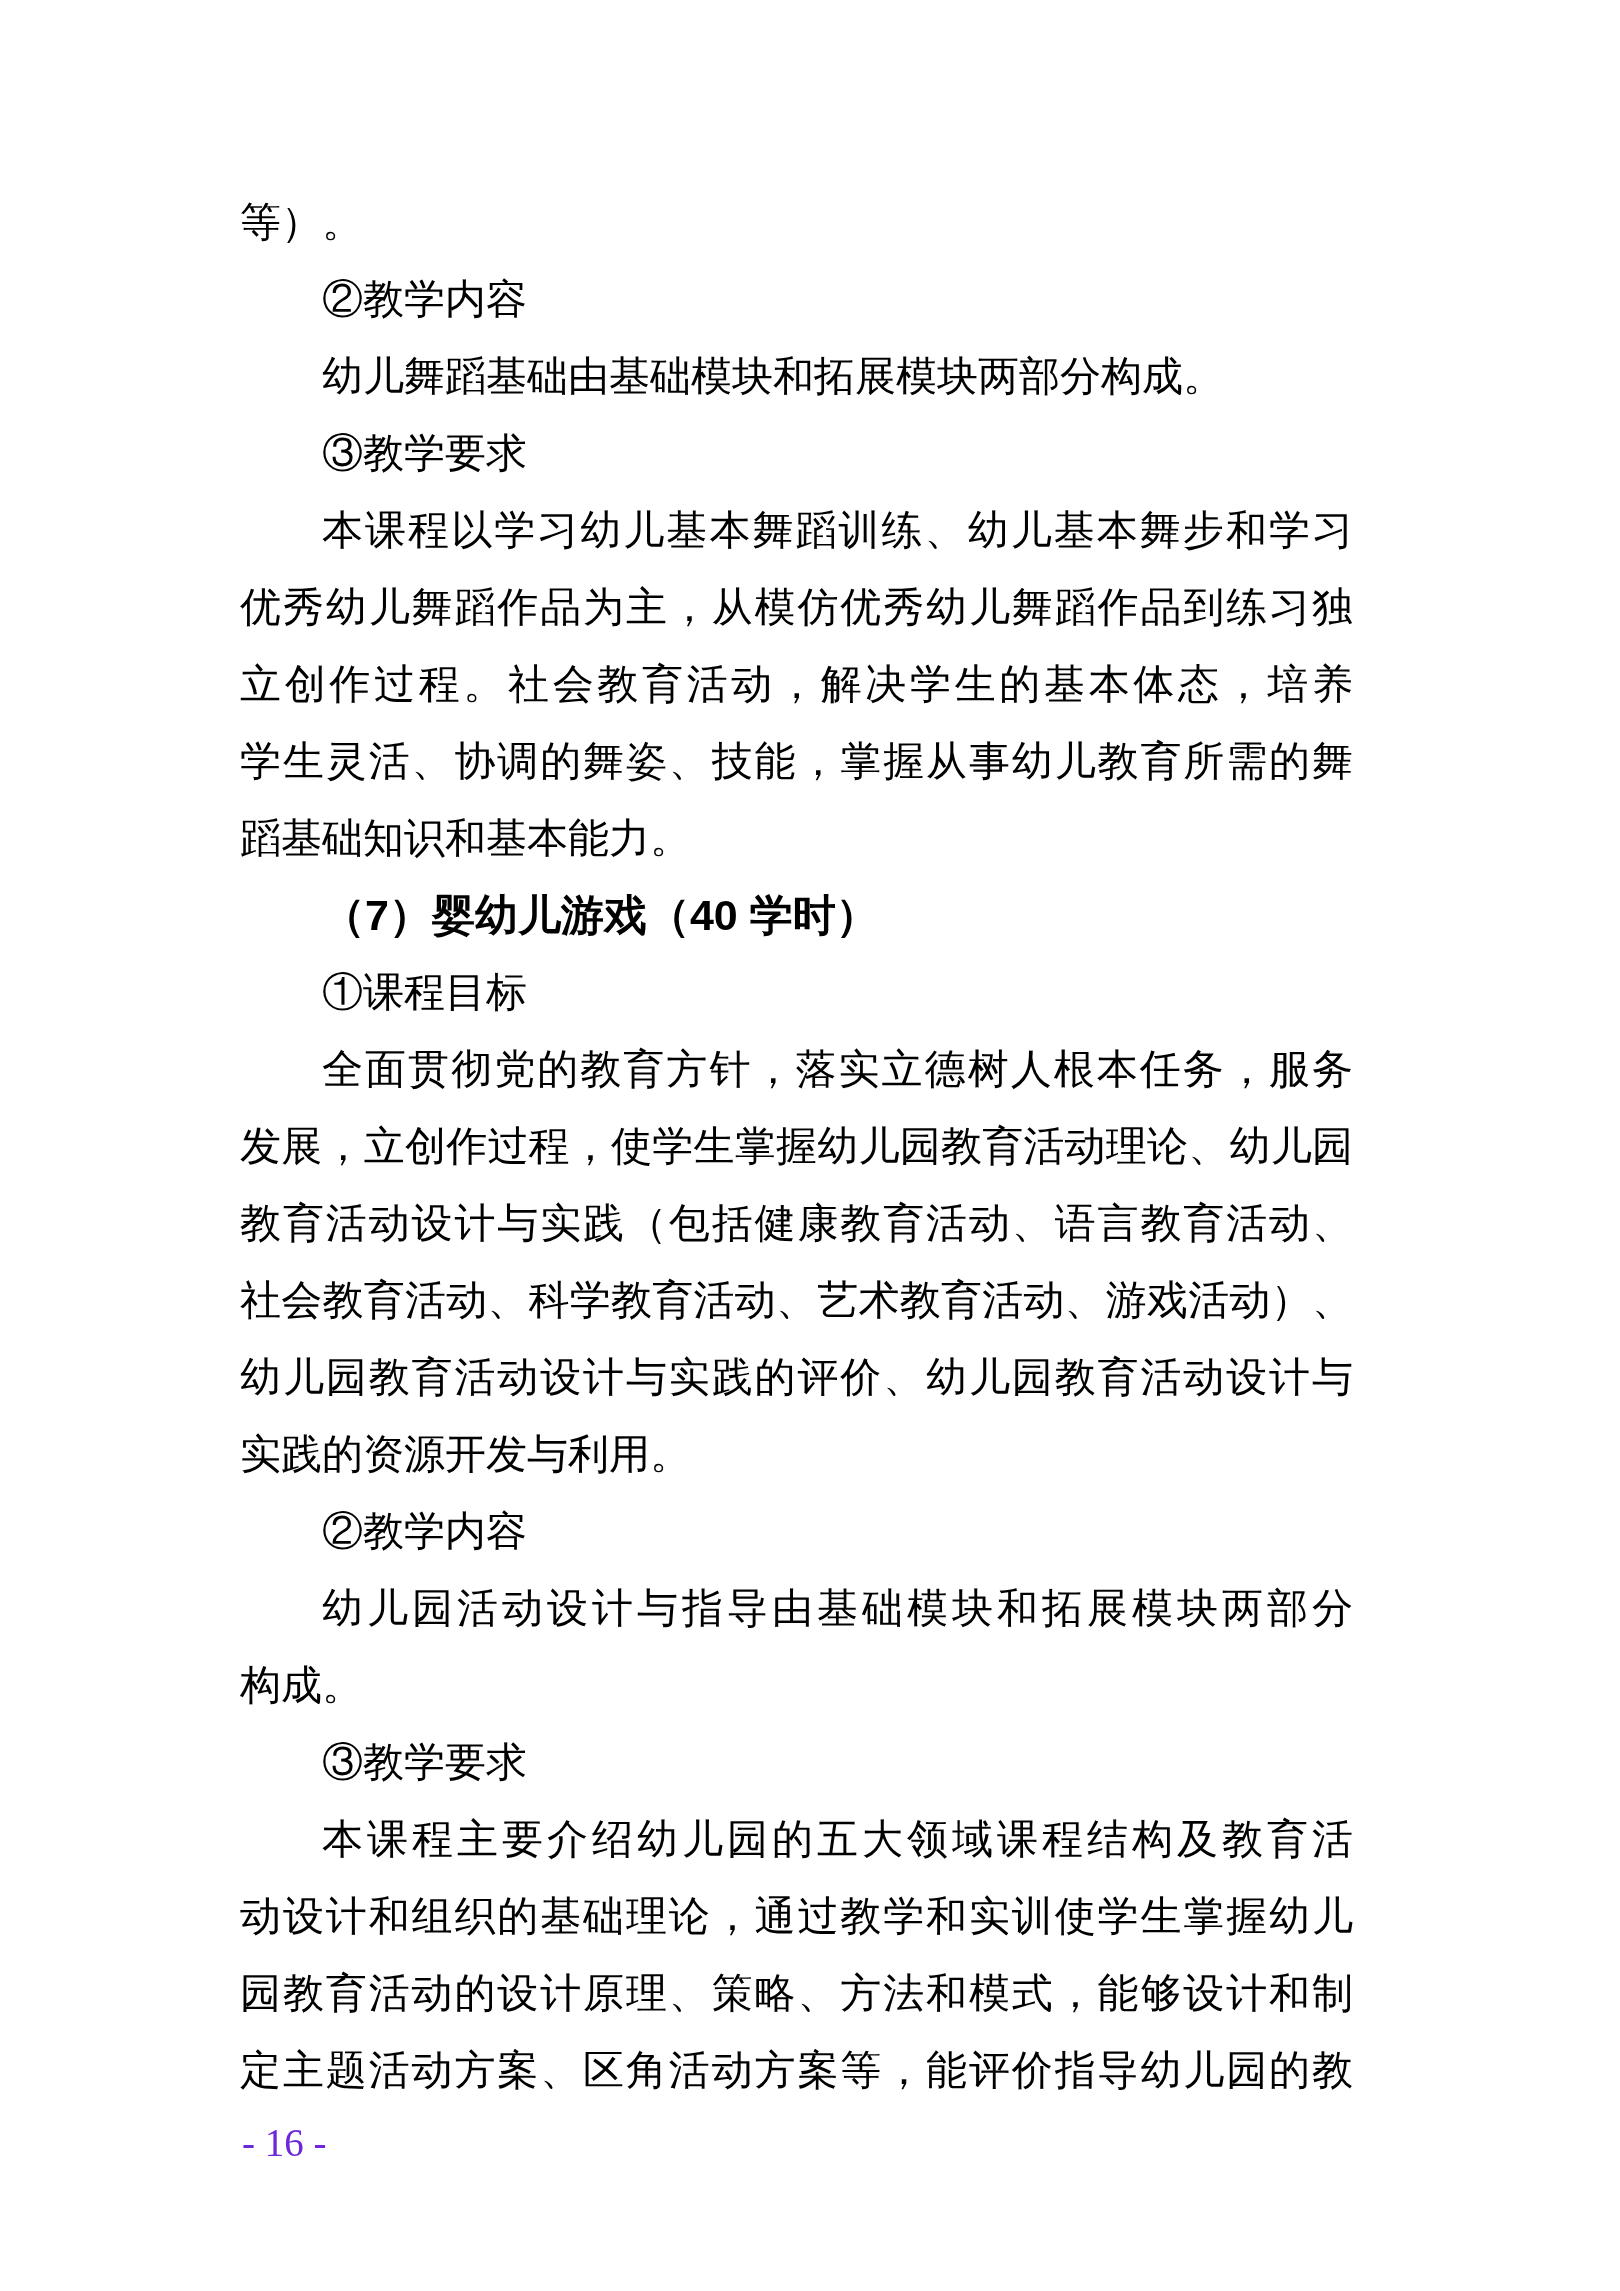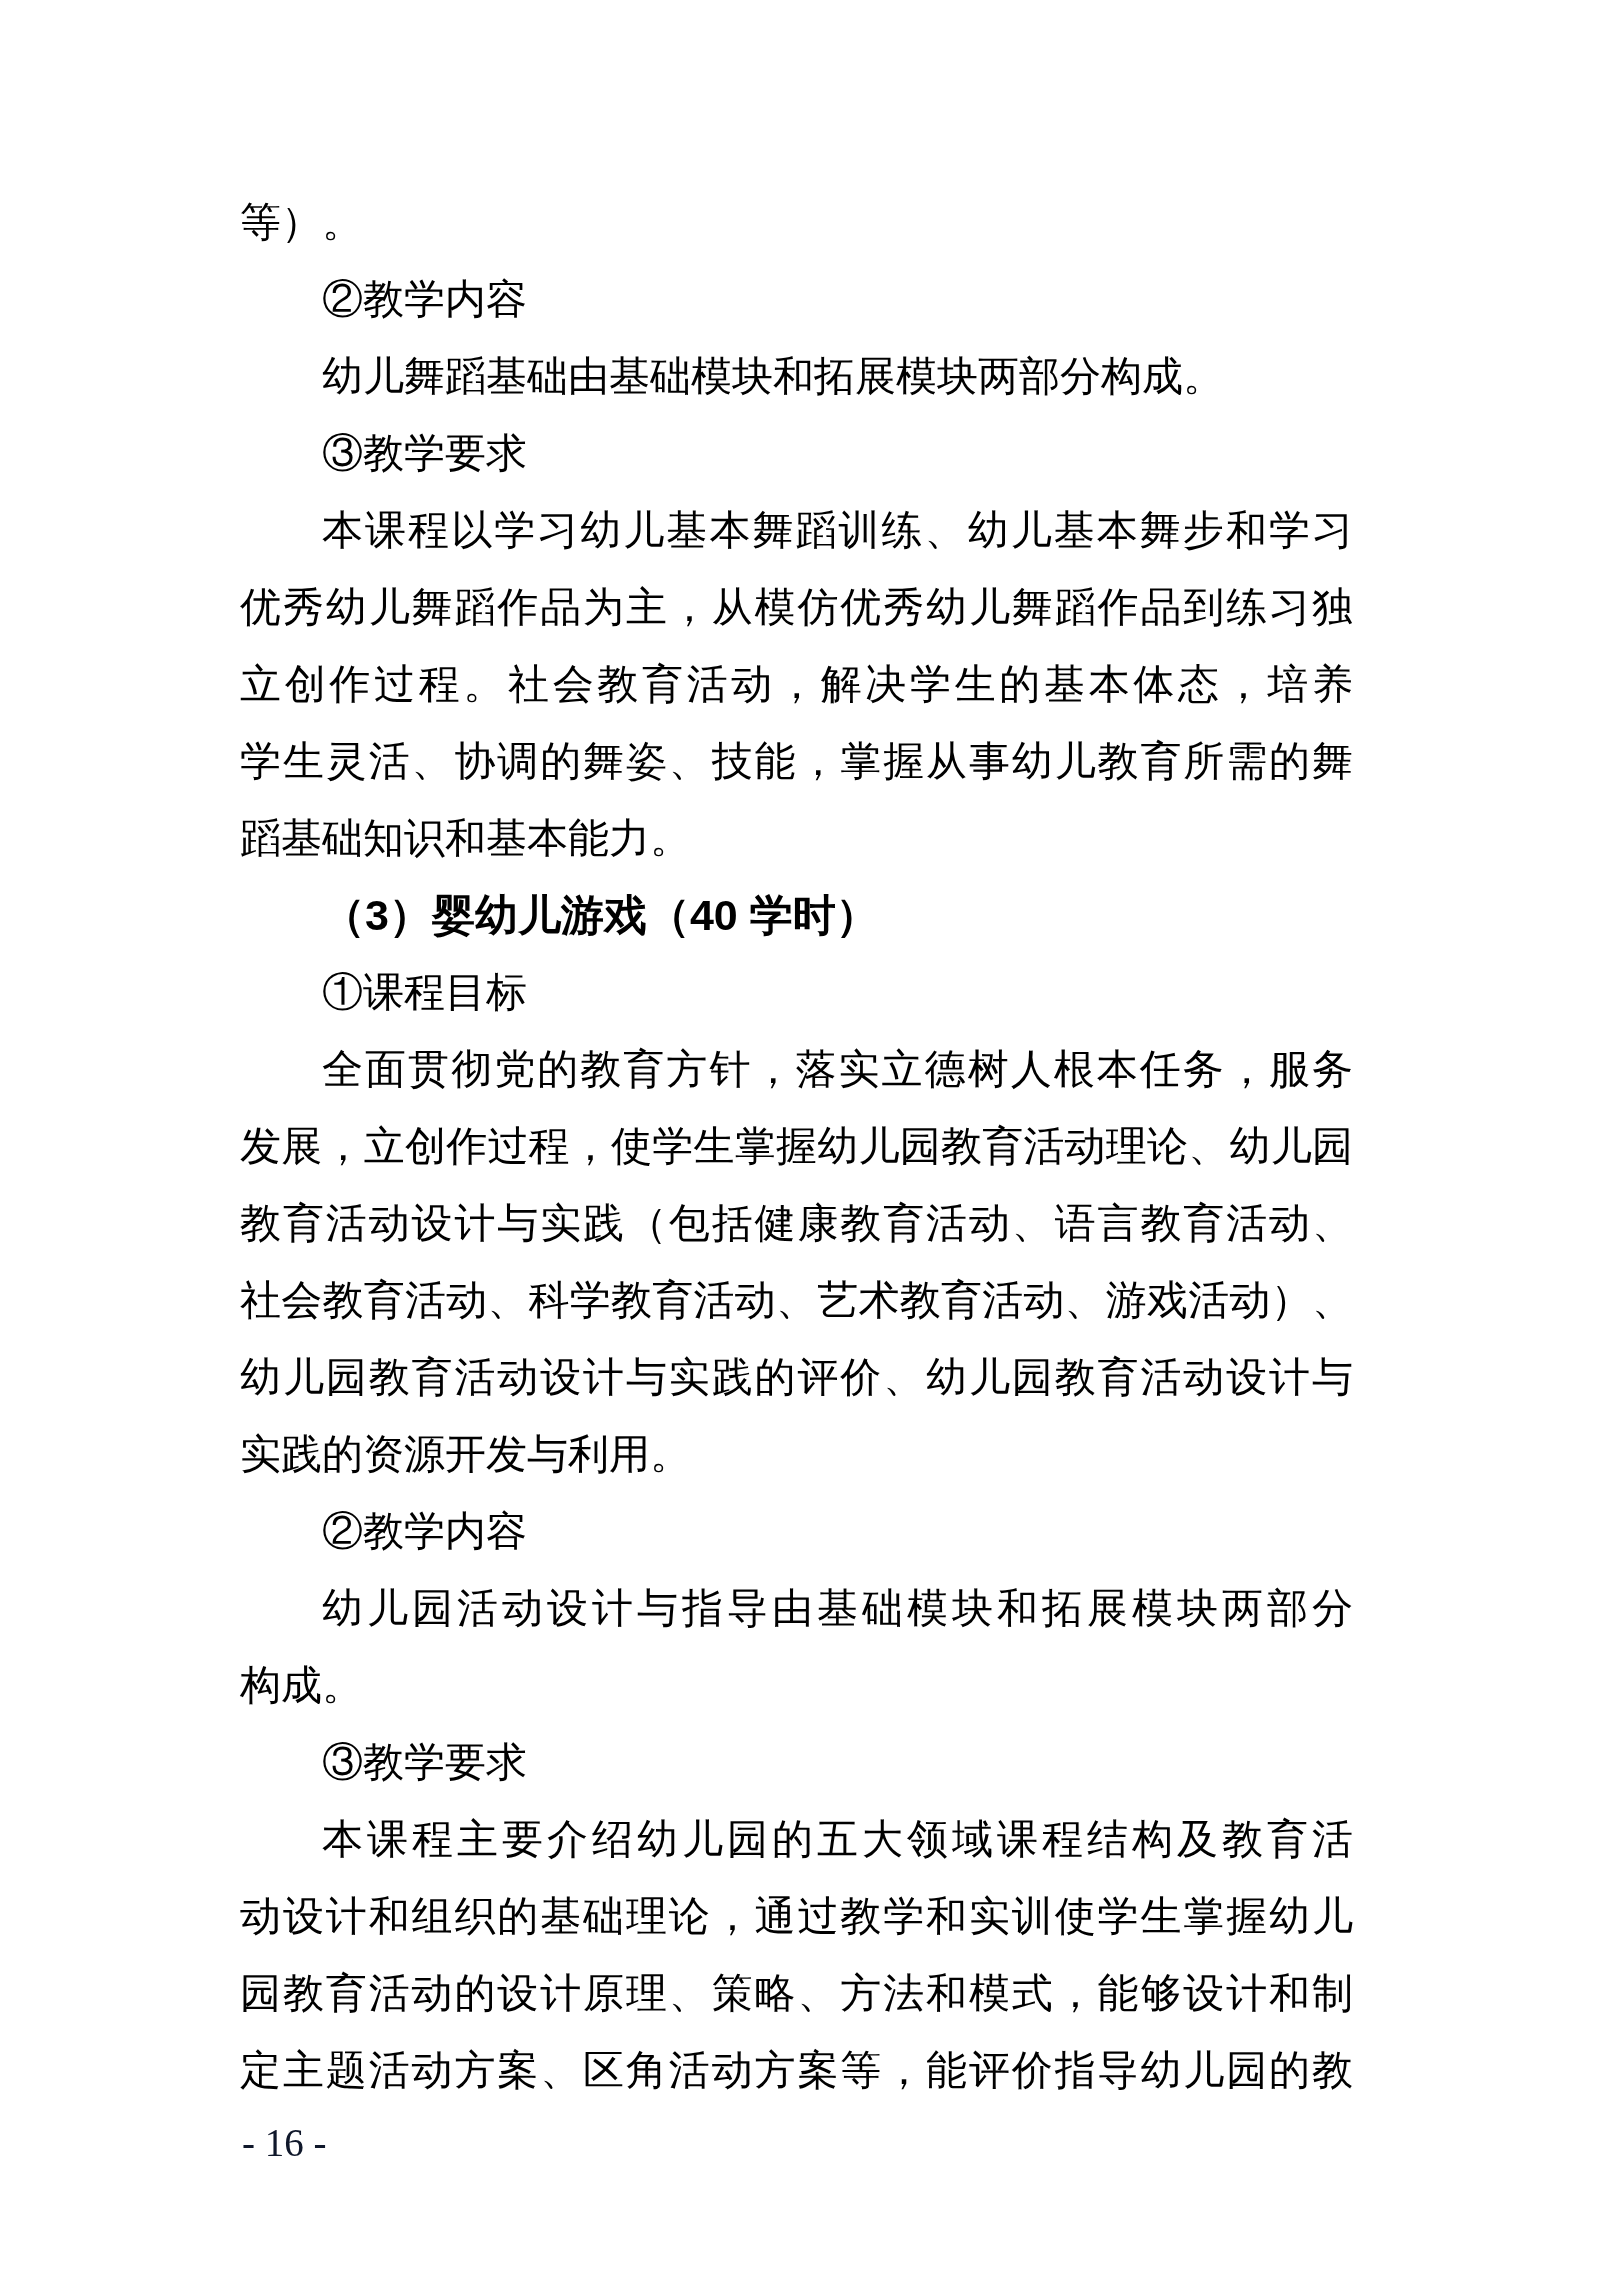--- a/index.html
+++ b/index.html
@@ -39,39 +39,39 @@
     font-weight: 700;
     font-size: 43px;
     font-family: "Liberation Sans", "Liberation Serif", sans-serif;
   }
   .page-num {
     position: absolute;
     left: 242px;
     top: 2119px;
     font-size: 39px;
     line-height: 47px;
-    color: #0f172a;
+    color: #6d28d9;
     font-family: "Liberation Serif", serif;
   }
 </style>
 </head>
 <body>
 
 <div class="page">
   <div class="content">
     <div class="line">等）。</div>
     <div class="line indent">②教学内容</div>
     <div class="line indent">幼儿舞蹈基础由基础模块和拓展模块两部分构成。</div>
     <div class="line indent">③教学要求</div>
     <div class="line indent just">本课程以学习幼儿基本舞蹈训练、幼儿基本舞步和学习</div>
     <div class="line just">优秀幼儿舞蹈作品为主，从模仿优秀幼儿舞蹈作品到练习独</div>
     <div class="line just">立创作过程。社会教育活动，解决学生的基本体态，培养</div>
     <div class="line just">学生灵活、协调的舞姿、技能，掌握从事幼儿教育所需的舞</div>
     <div class="line">蹈基础知识和基本能力。</div>
-    <div class="line indent heading">（3）婴幼儿游戏（40 学时）</div>
+    <div class="line indent heading">（7）婴幼儿游戏（40 学时）</div>
     <div class="line indent">①课程目标</div>
     <div class="line indent just">全面贯彻党的教育方针，落实立德树人根本任务，服务</div>
     <div class="line just">发展，立创作过程，使学生掌握幼儿园教育活动理论、幼儿园</div>
     <div class="line just">教育活动设计与实践（包括健康教育活动、语言教育活动、</div>
     <div class="line just">社会教育活动、科学教育活动、艺术教育活动、游戏活动）、</div>
     <div class="line just">幼儿园教育活动设计与实践的评价、幼儿园教育活动设计与</div>
     <div class="line">实践的资源开发与利用。</div>
     <div class="line indent">②教学内容</div>
     <div class="line indent just">幼儿园活动设计与指导由基础模块和拓展模块两部分</div>
     <div class="line">构成。</div>

